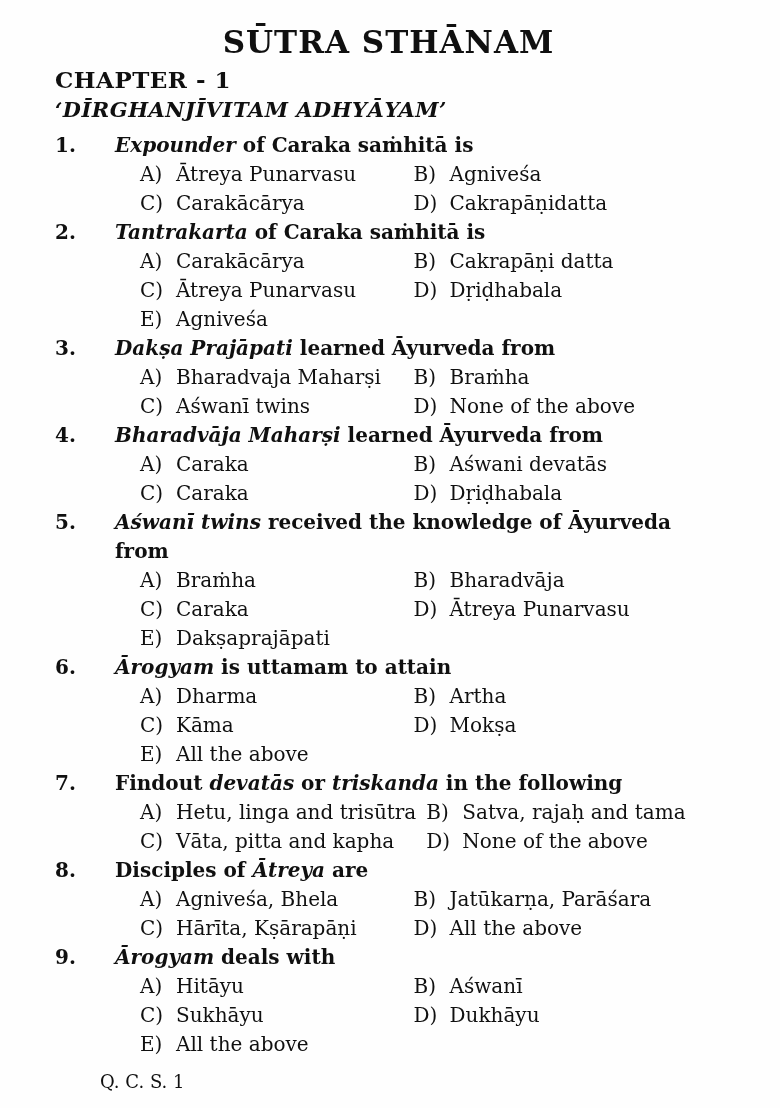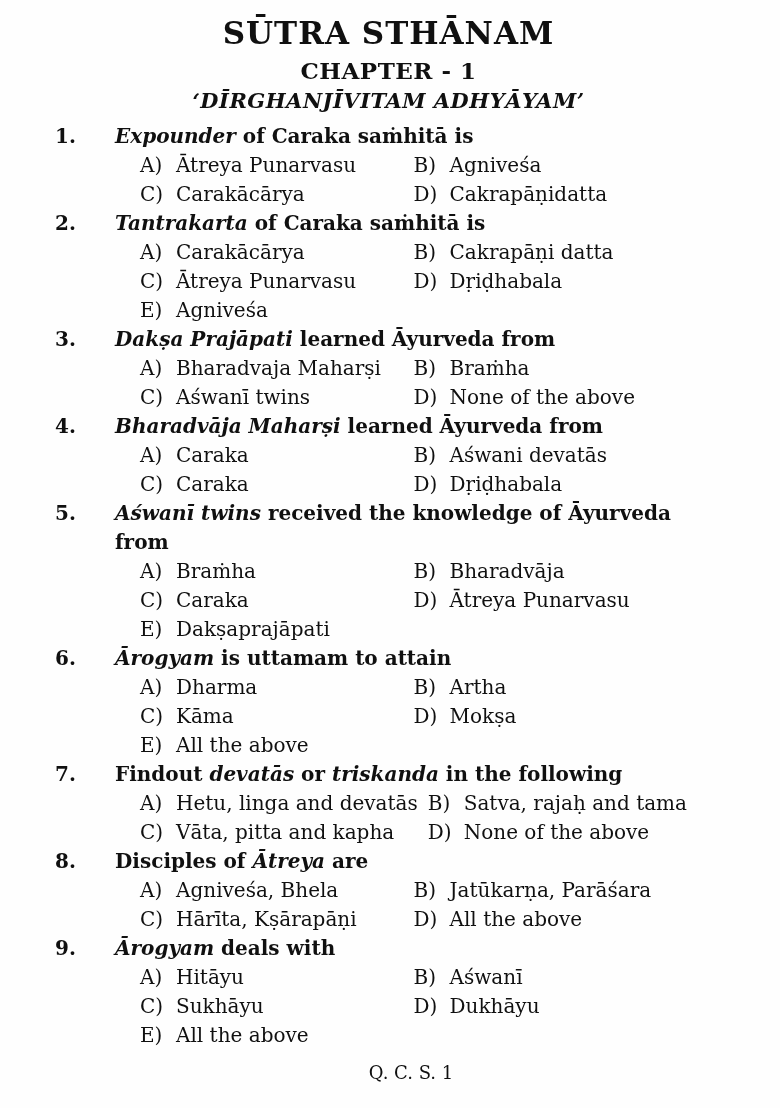--- a/index.html
+++ b/index.html
@@ -11,40 +11,38 @@
     width: 780px;
     height: 1108px;
     font-family: "DejaVu Serif", "Liberation Serif", serif;
     color: #101010;
     overflow: hidden;
   }
   .page {
     box-sizing: border-box;
     width: 780px;
     height: 1108px;
-    padding: 14px 58px 0 55px;
+    padding: 23px 58px 0 55px;
     background: #fefefe;
   }
   .title {
     text-align: center;
     font-size: 31px;
     font-weight: bold;
     letter-spacing: 1px;
     line-height: 38px;
   }
   .chapter {
-    text-align: center;
     font-size: 23px;
     font-weight: bold;
     line-height: 30px;
     margin-top: 4px;
     letter-spacing: 0.5px;
   }
   .adhyayam {
-    text-align: center;
     font-size: 21px;
     font-weight: bold;
     font-style: italic;
     line-height: 30px;
     margin-bottom: 6px;
     letter-spacing: 0.5px;
   }
   .questions { }
   .question {
     display: flex;
@@ -82,21 +80,20 @@
   .olabel {
     width: 36px;
     flex-shrink: 0;
   }
   .otext { white-space: nowrap; }
   .footer {
     margin-top: 10px;
     margin-left: 45px;
     font-size: 18px;
     line-height: 26px;
-    text-align: center;
   }
 </style>
 </head>
 <body>
 
 <div class="page">
   <div class="title">SŪTRA STHĀNAM</div>
   <div class="chapter">CHAPTER - 1</div>
   <div class="adhyayam">‘DĪRGHANJĪVITAM ADHYĀYAM’</div>
   <div class="questions">
@@ -256,21 +253,21 @@
           </div>
         </div>
       </div>
       <div class="question tight">
         <div class="qnum">7.</div>
         <div class="qbody">
           <div class="stem"><span>Findout </span><span class="it">devatās</span><span> or </span><span class="it">triskanda</span><span> in the following</span></div>
           <div class="opts">
             <div class="opt">
               <span class="olabel">A)</span>
-              <span class="otext">Hetu, linga and devatās</span>
+              <span class="otext">Hetu, linga and trisūtra</span>
             </div>
             <div class="opt">
               <span class="olabel">B)</span>
               <span class="otext">Satva, rajaḥ and tama</span>
             </div>
             <div class="opt">
               <span class="olabel">C)</span>
               <span class="otext">Vāta, pitta and kapha</span>
             </div>
             <div class="opt">

